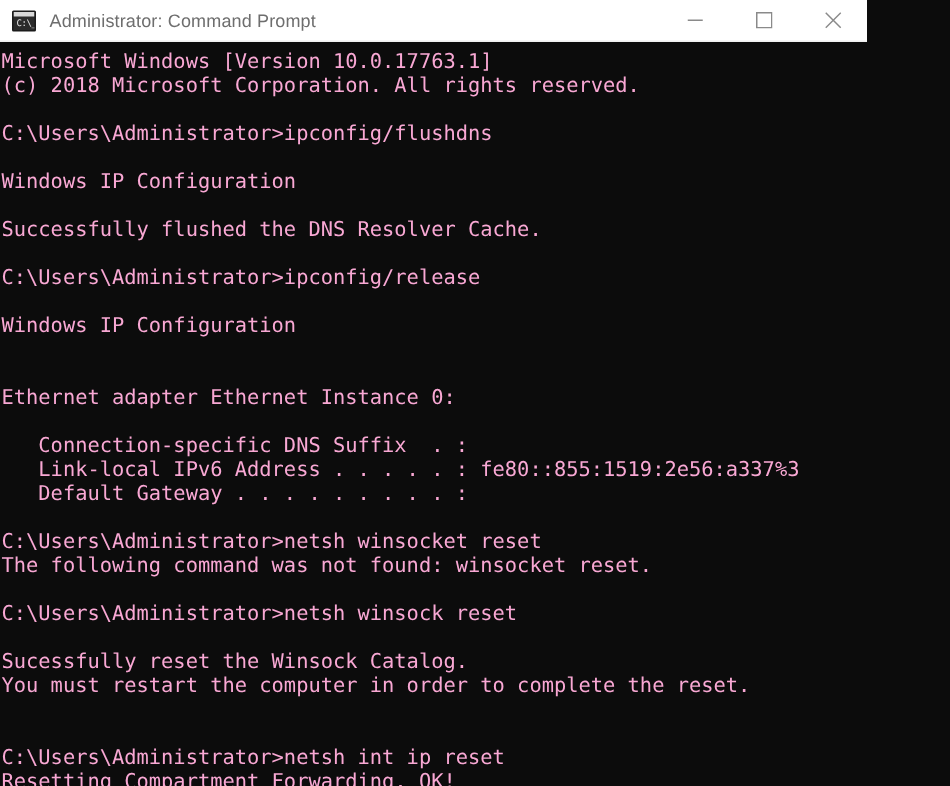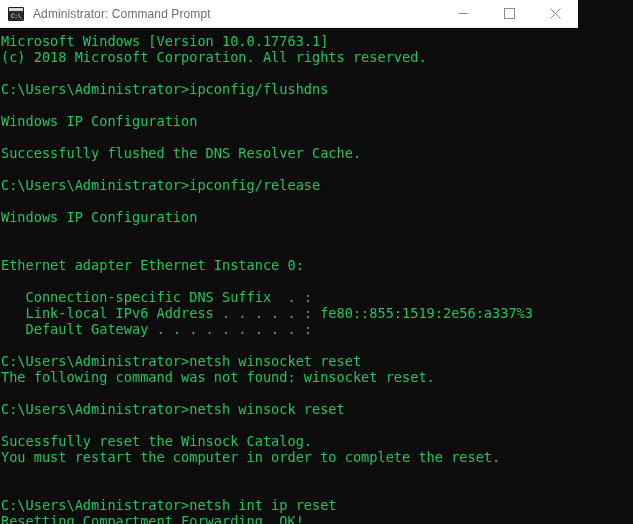--- a/index.html
+++ b/index.html
@@ -111,21 +111,21 @@
     line-height: 16px;
     padding: 5px 0 0 1px;
     box-sizing: border-box;
     overflow: hidden;
     white-space: pre;
     letter-spacing: 0px;
   }
   .cline {
     height: 16px;
     white-space: pre;
-    color: #22c55e;
+    color: #f9a8d4;
   }
   .cline.blank { color: transparent; }
 </style>
 </head>
 <body>
 
 <div id="window">
 
   <div id="titlebar">
     <div id="titlebar-left">

